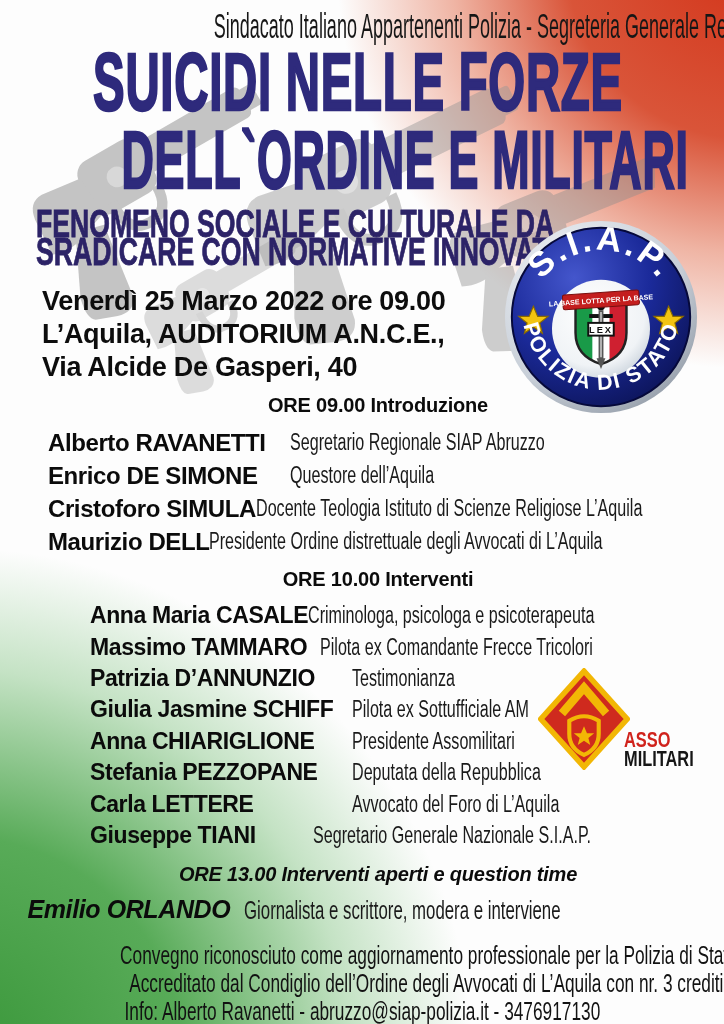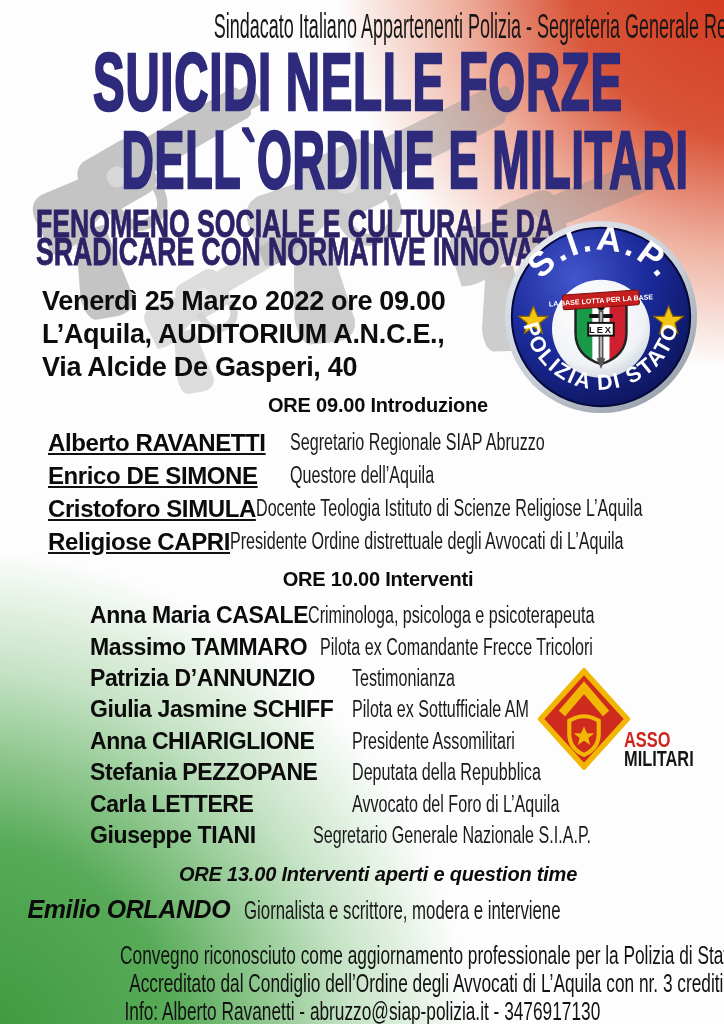--- a/index.html
+++ b/index.html
@@ -36,21 +36,21 @@
 
   .siap-logo { position:absolute; top:219px; left:503px; width:196px; height:196px; }
 
   .sec-heading { position:absolute; left:16px; width:100%; text-align:center; font-size:20px; font-weight:700; letter-spacing:-0.2px; color:#0b0b0b; }
   .h1 { top:394px; }
   .h2 { top:568px; }
   .h3 { top:863px; font-style:italic; }
 
   .speakers { position:absolute; }
   .sp1 { top:426px; left:48px; width:660px; }
-  .sp1 .row { height:33px;text-decoration:underline; }
+  .sp1 .row { height:33px; }
   .sp1 .name { width:242px; font-size:24px; }
   .sp2 { top:600px; left:90px; width:620px; }
   .sp2 .row { height:31.4px; }
   .sp2 .name { width:262px; font-size:23px; }
   .row { display:flex; align-items:center; }
   .name { font-weight:700; letter-spacing:-0.4px; white-space:nowrap; color:#0b0b0b; }
   .role { font-size:23px; font-weight:400; color:#1a1a1a; }
   .role .cx { transform:scale(0.70,1.08); }
 
   .asso-logo { position:absolute; top:668px; left:538px; width:170px; height:110px; }
@@ -177,21 +177,21 @@
     </div>
     <div class="row">
       <div class="name">Enrico DE SIMONE</div>
       <div class="role"><span class="cx">Questore dell’Aquila</span></div>
     </div>
     <div class="row">
       <div class="name">Cristoforo SIMULA</div>
       <div class="role"><span class="cx">Docente Teologia Istituto di Scienze Religiose L’Aquila</span></div>
     </div>
     <div class="row">
-      <div class="name">Religiose CAPRI</div>
+      <div class="name">Maurizio DELL</div>
       <div class="role"><span class="cx">Presidente Ordine distrettuale degli Avvocati di L’Aquila</span></div>
     </div>
   </div>
 
   <div class="sec-heading h2 layer">ORE 10.00 Interventi</div>
   <div class="speakers sp2 layer">
     <div class="row">
       <div class="name">Anna Maria CASALE</div>
       <div class="role"><span class="cx">Criminologa, psicologa e psicoterapeuta</span></div>
     </div>

